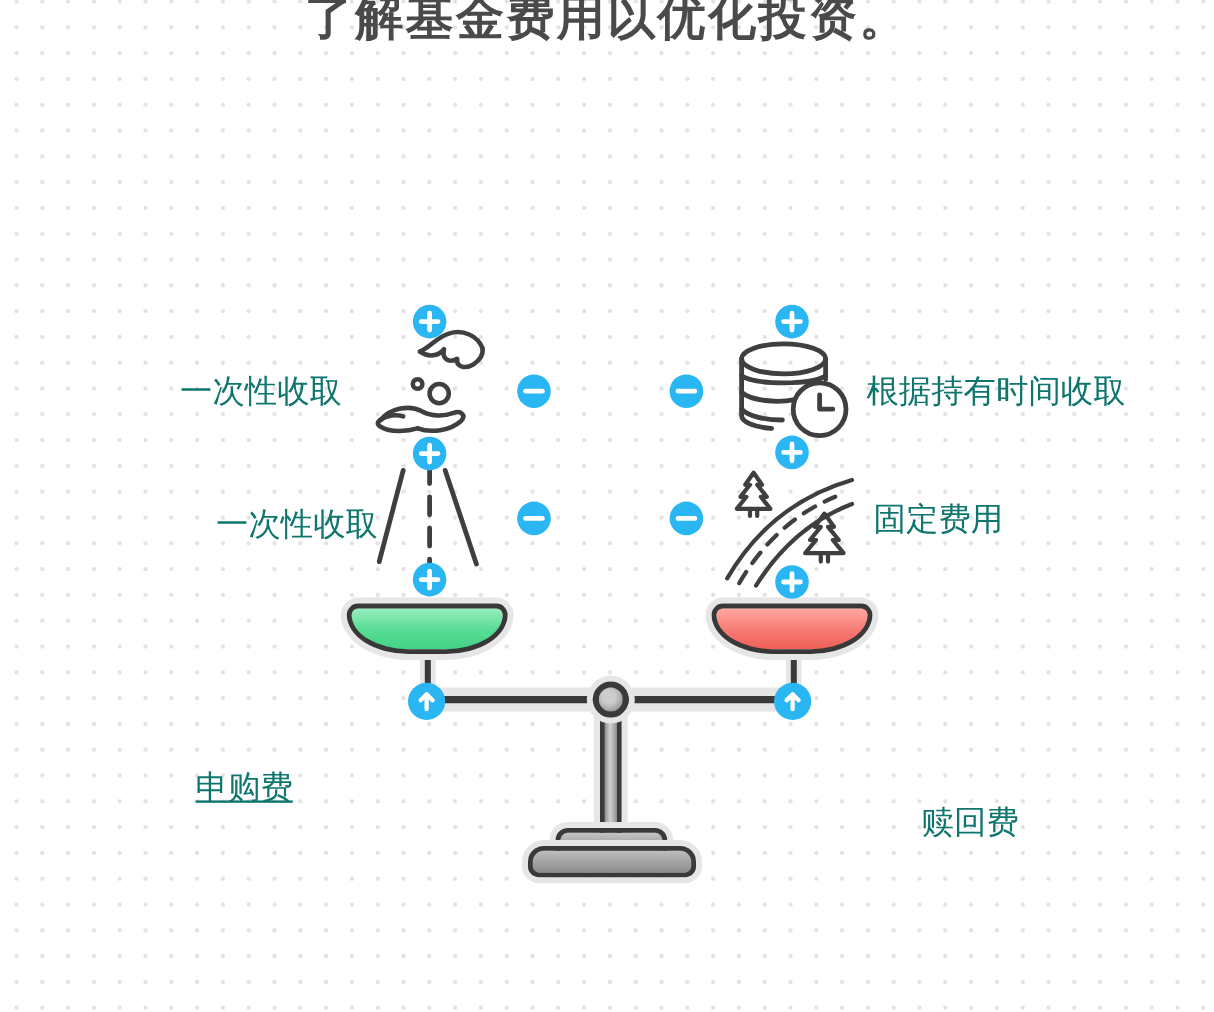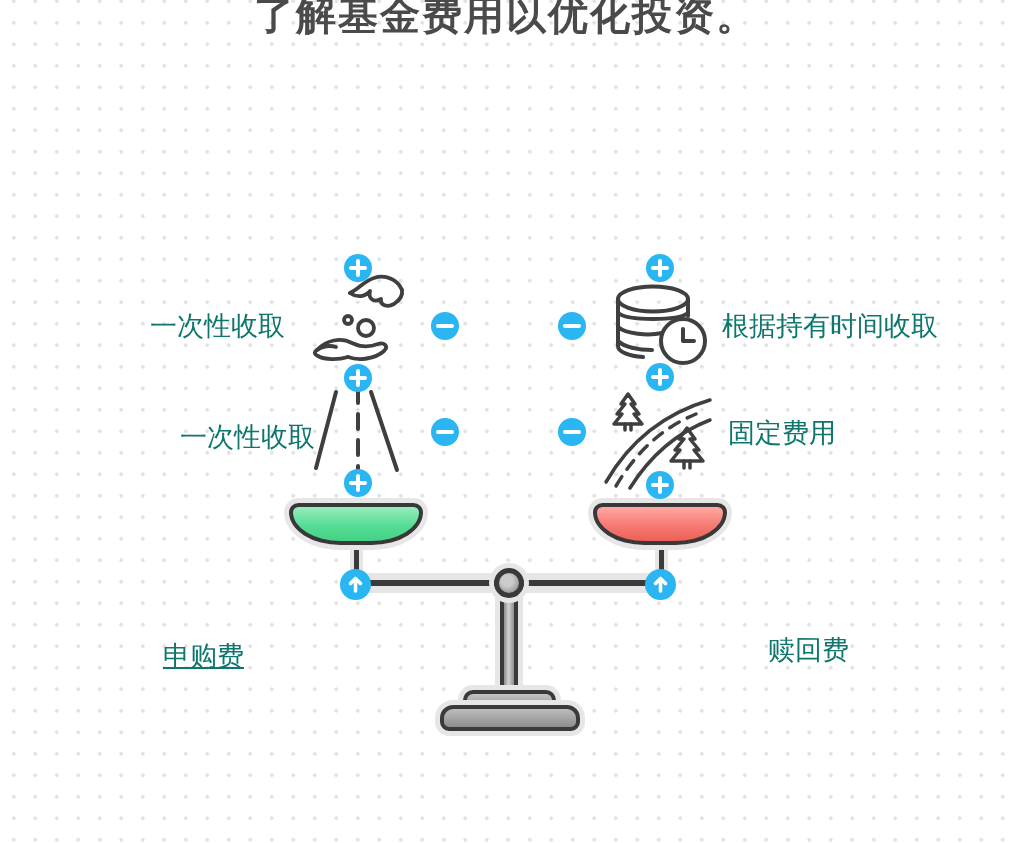--- a/index.html
+++ b/index.html
@@ -85,21 +85,21 @@
 
 <div class="canvas">
 
   <h1 class="title">了解基金费用以优化投资。</h1>
 
   <div class="label" style="left:150px;top:312px;">一次性收取</div>
   <div class="label" style="left:722px;top:312px;">根据持有时间收取</div>
   <div class="label" style="left:180px;top:423px;">一次性收取</div>
   <div class="label" style="left:728px;top:419px;">固定费用</div>
   <div class="label" style="left:163px;top:642px;text-decoration:underline;">申购费</div>
-  <div class="label" style="left:768px;top:636px;">赎回费</div>
+  <div class="label" style="left:768px;top:671px;">赎回费</div>
 
   <div class="icon-box" style="left:312px;top:270px;">
     <svg width="96" height="104" viewBox="0 0 96 104">
       <g class="stroke" stroke-width="3.8">
         <path d="M90 20 C 86 10 74 4 62 8 C 52 11 47 19 38 23"></path>
         <path d="M38 23 C 45 28 53 27 58 21 C 56 29 62 33 69 29 C 68 35 75 38 82 34 C 88 30 91 25 90 20"></path>
         <circle cx="36" cy="50" r="4"></circle>
         <circle cx="54" cy="58" r="8"></circle>
         <path d="M5 80 C 14 70 29 67 40 73 C 48 77 58 77 66 74 C 72 72 77 76 72 81 C 63 89 47 91 36 87"></path>
         <path d="M36 87 C 26 90 13 90 6 86 C 2 84 2 82 5 80"></path>

